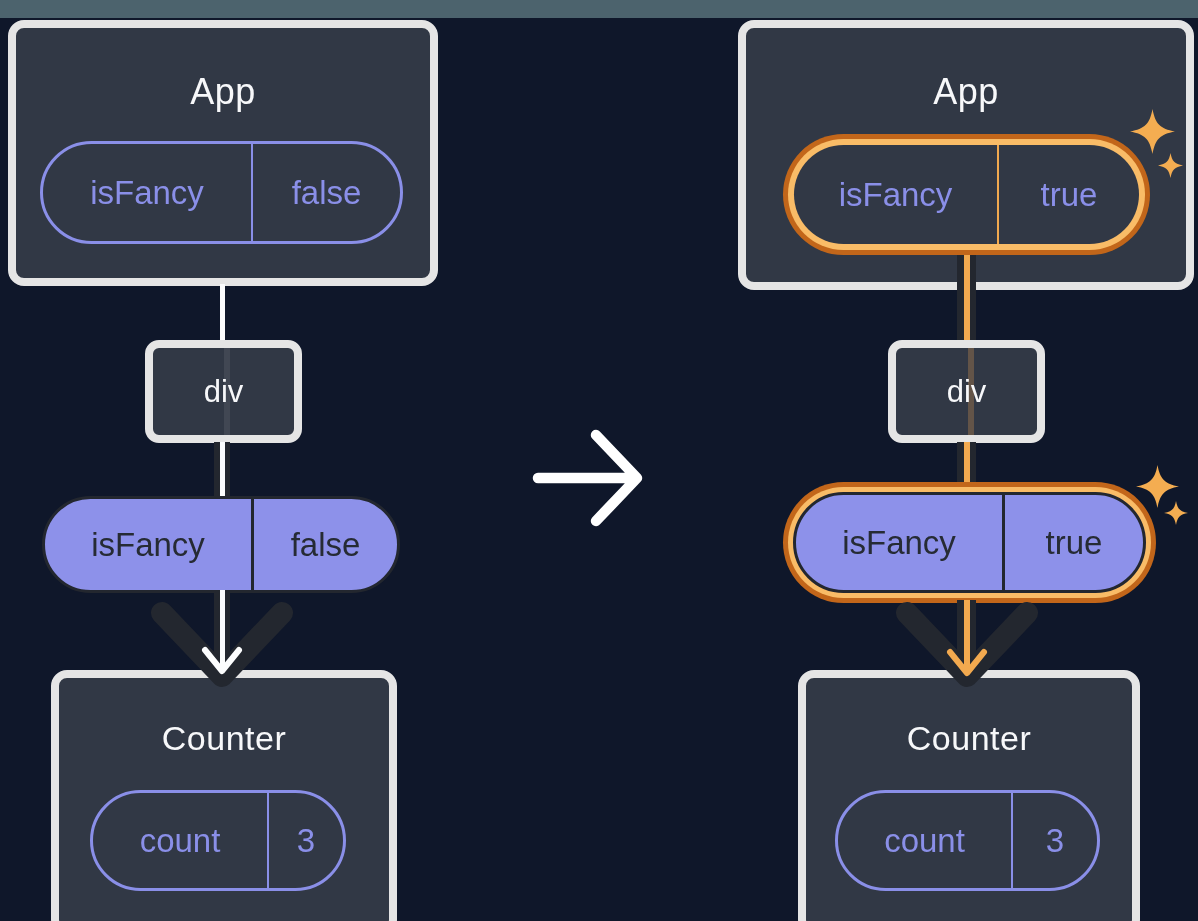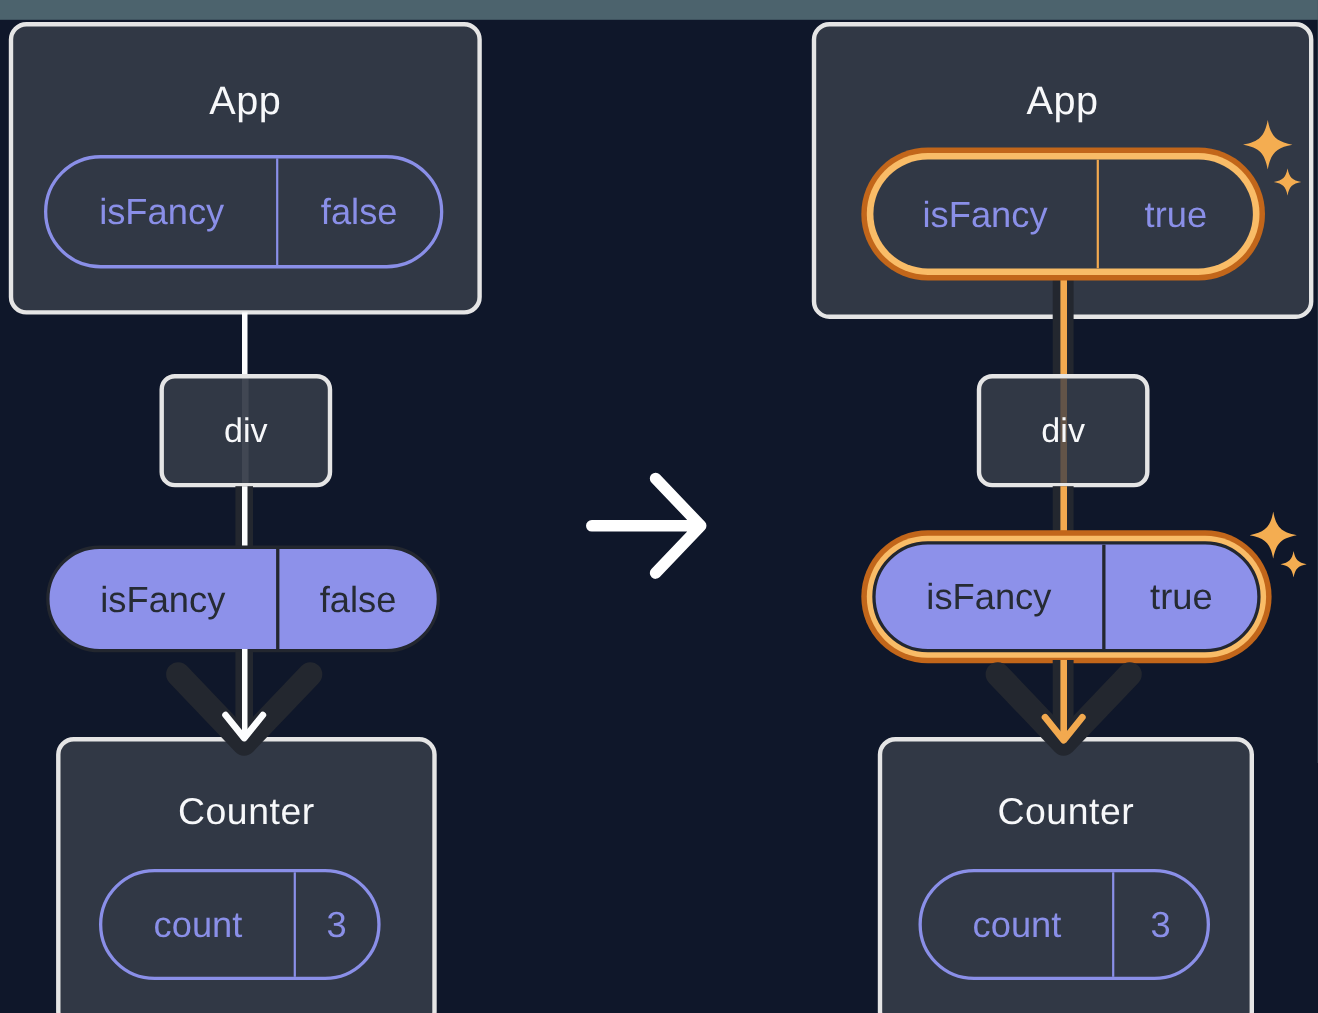--- a/index.html
+++ b/index.html
@@ -1,19 +1,19 @@
 <!DOCTYPE html>
 <html><head>
 <meta charset="utf-8">
 <style>
   html,body{margin:0;padding:0;background:#4C636D;}
   #stage{position:relative;width:1198px;height:921px;background:#0f172a;
          font-family:"Liberation Sans",sans-serif;overflow:hidden;margin-top:18px;}
   .abs{position:absolute;box-sizing:border-box;}
-  .card{background:#313845;border:4px solid #e5e5e5;border-radius:16px;}
+  .card{background:#313845;border:8px solid #e5e5e5;border-radius:16px;}
   .title{color:#F7F8FA;text-align:center;font-weight:500;letter-spacing:.5px;}
   .pill{display:flex;border-radius:60px;align-items:stretch;}
   .cell{display:flex;align-items:center;justify-content:center;font-size:33px;}
   .outline-pill{border:3px solid #8A8FE8;color:#8A8FE8;background:transparent;}
   .outline-pill .cell + .cell{border-left:2.5px solid #8A8FE8;}
   .solid-pill{background:#8D91EA;border:3px solid #23272F;color:#262B34;}
   .solid-pill .cell + .cell{border-left:3px solid #23272F;}
   .ring{background:#C2661A;border-radius:70px;padding:5px;}
   .ring-in{background:#F9BC67;border-radius:62px;padding:6px;height:100%;box-sizing:border-box;}
   .core{height:100%;border-radius:54px;display:flex;box-sizing:border-box;overflow:hidden;}

